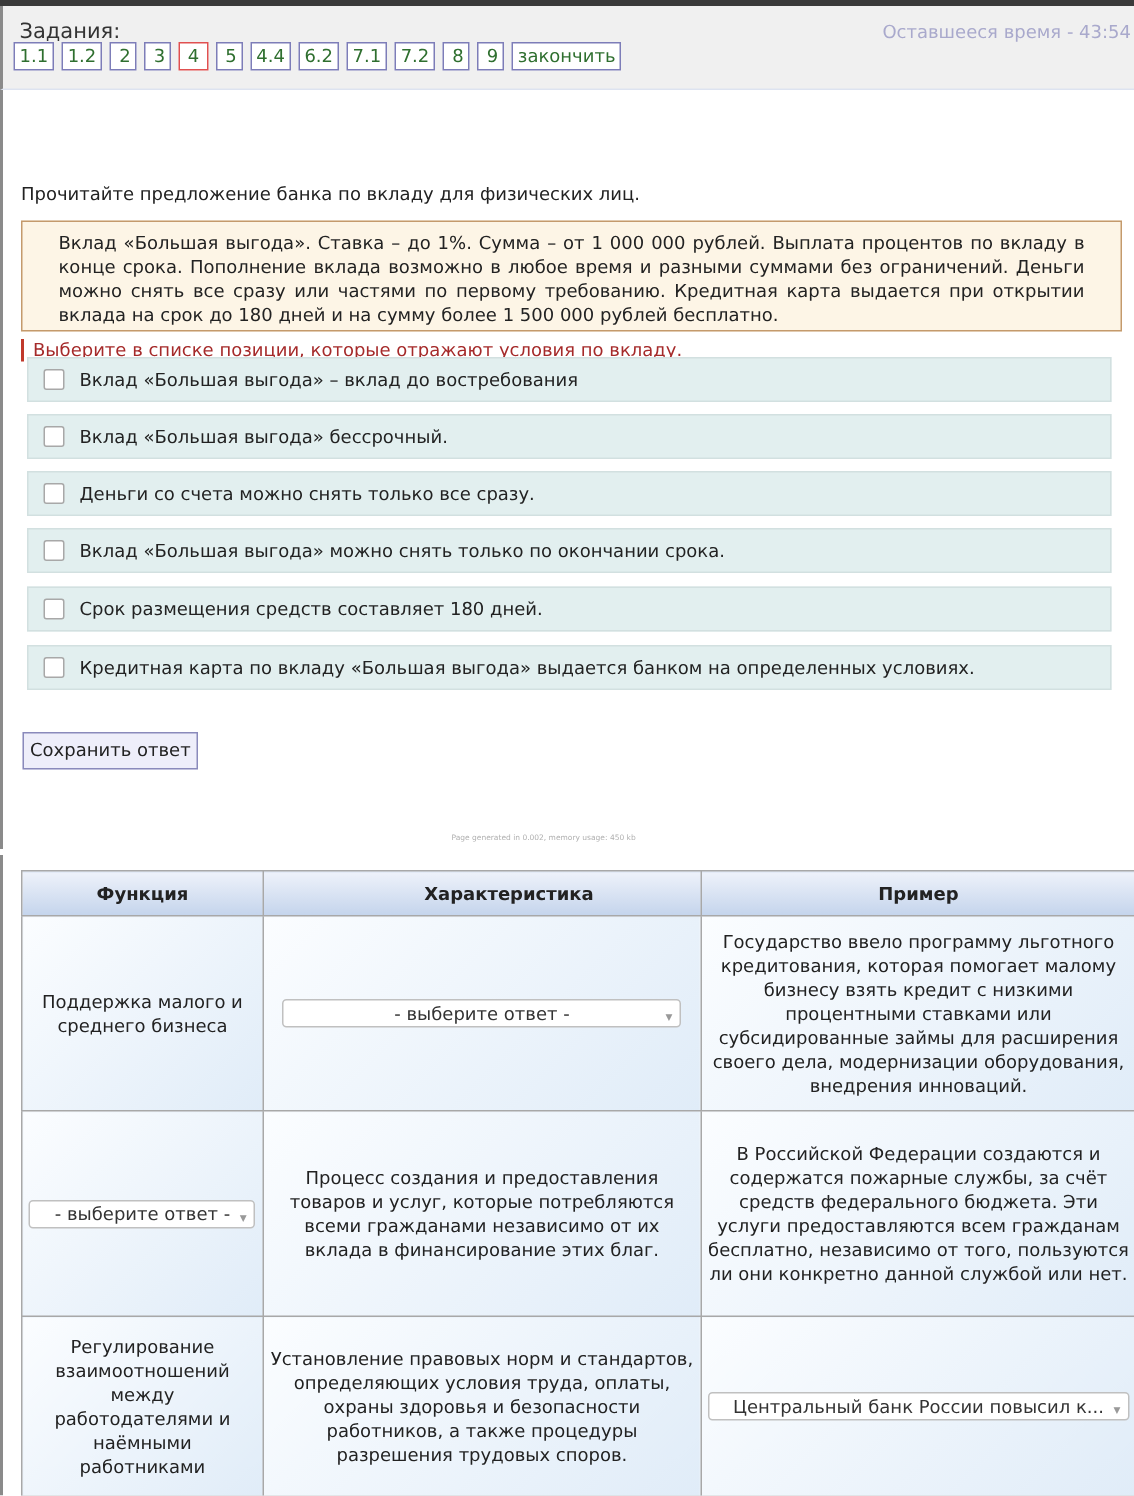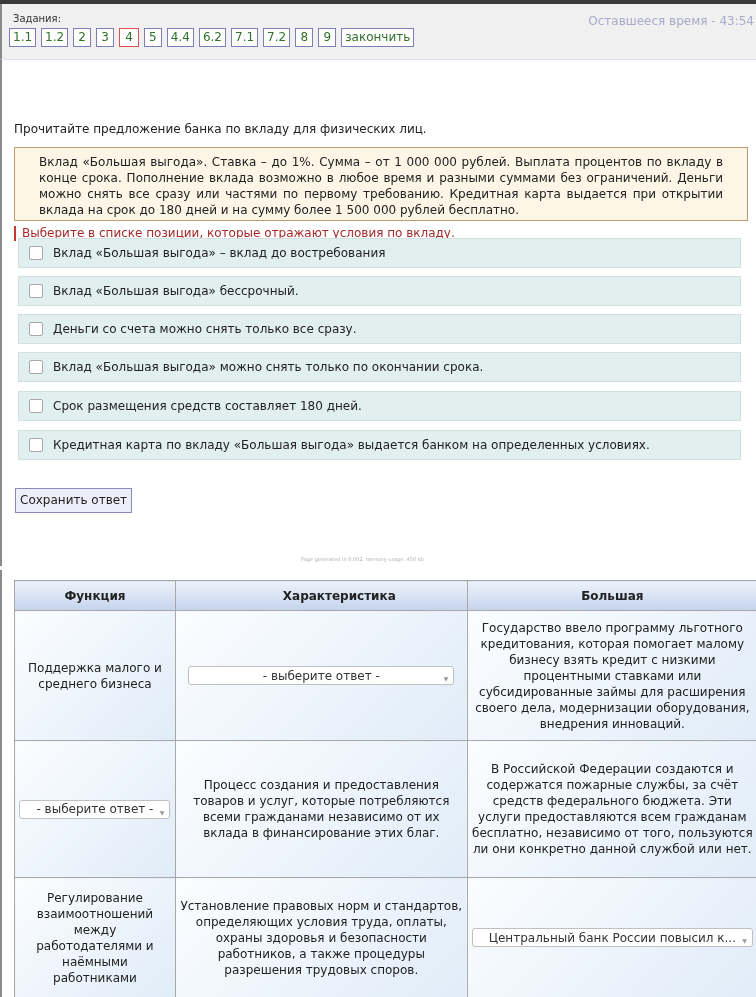--- a/index.html
+++ b/index.html
@@ -7,25 +7,25 @@
     body {
       width: 756px; height: 997px; overflow: hidden; background: #ffffff;
       font-family: "DejaVu Sans", "Liberation Sans", sans-serif;
       color: #222; position: relative;
     }
     .topbar { position: absolute; left: 0; top: 0; width: 756px; height: 4px; background: #3a3a3a; }
     .header {
       position: absolute; left: 0; top: 4px; width: 756px; height: 56px;
       background: #f0f0f0; border-left: 2px solid #8a8a8a; border-bottom: 1px solid #dde3f0;
     }
-    .header .label { position: absolute; left: 11px; top: 9px; font-size: 10px; color: #333; }
+    .header .label { position: absolute; left: 11px; top: 9px; font-size: 14px; color: #333; }
     .tasks { position: absolute; left: 7px; top: 24px; display: flex; gap: 5px; }
     .task-btn {
       height: 19px; min-width: 18px; padding: 0 3px; border: 1px solid #7d7db8;
-      background: #fff; color: #2f6f2f; font-size: 12px; line-height: 17px; text-align: center; cursor: pointer;
+      background: #fff; color: #2f6f2f; font-size: 12px; line-height: 17px; text-align: right; cursor: pointer;
     }
     .task-btn.active { border: 1px solid #e05050; color: #2f6f2f; padding: 0 5px; }
     .timer { position: absolute; right: 2px; top: 10px; font-size: 12px; color: #a9a9cc; }
 
     .main { position: absolute; left: 0; top: 60px; width: 756px; height: 506px; border-left: 2px solid #8a8a8a; }
     .instruction { position: absolute; left: 12px; top: 62px; font-size: 12px; color: #222; }
     .offer {
       position: absolute; left: 12px; top: 87px; width: 734px; height: 74px;
       background: #fdf5e6; border: 1px solid #c49a6c; padding: 6px 24px;
       font-size: 12px; line-height: 16px; color: #222; text-align: justify;
@@ -128,21 +128,21 @@
   <div class="save-btn">Сохранить ответ</div>
   <div class="footer-note">Page generated in 0.002, memory usage: 450 kb</div>
 </div>
 
 <div class="tbl-wrap">
   <table>
     <thead>
       <tr>
         <th class="col1">Функция</th>
         <th class="col2">Характеристика</th>
-        <th class="col3">Большая</th>
+        <th class="col3">Пример</th>
       </tr>
     </thead>
     <tbody>
       <tr style="height:130px">
         <td>Поддержка малого и среднего бизнеса</td>
         <td>
           <span class="sel" style="width:266px">
             <span>- выберите ответ -</span>
             <span class="arrow">▼</span>
           </span>

